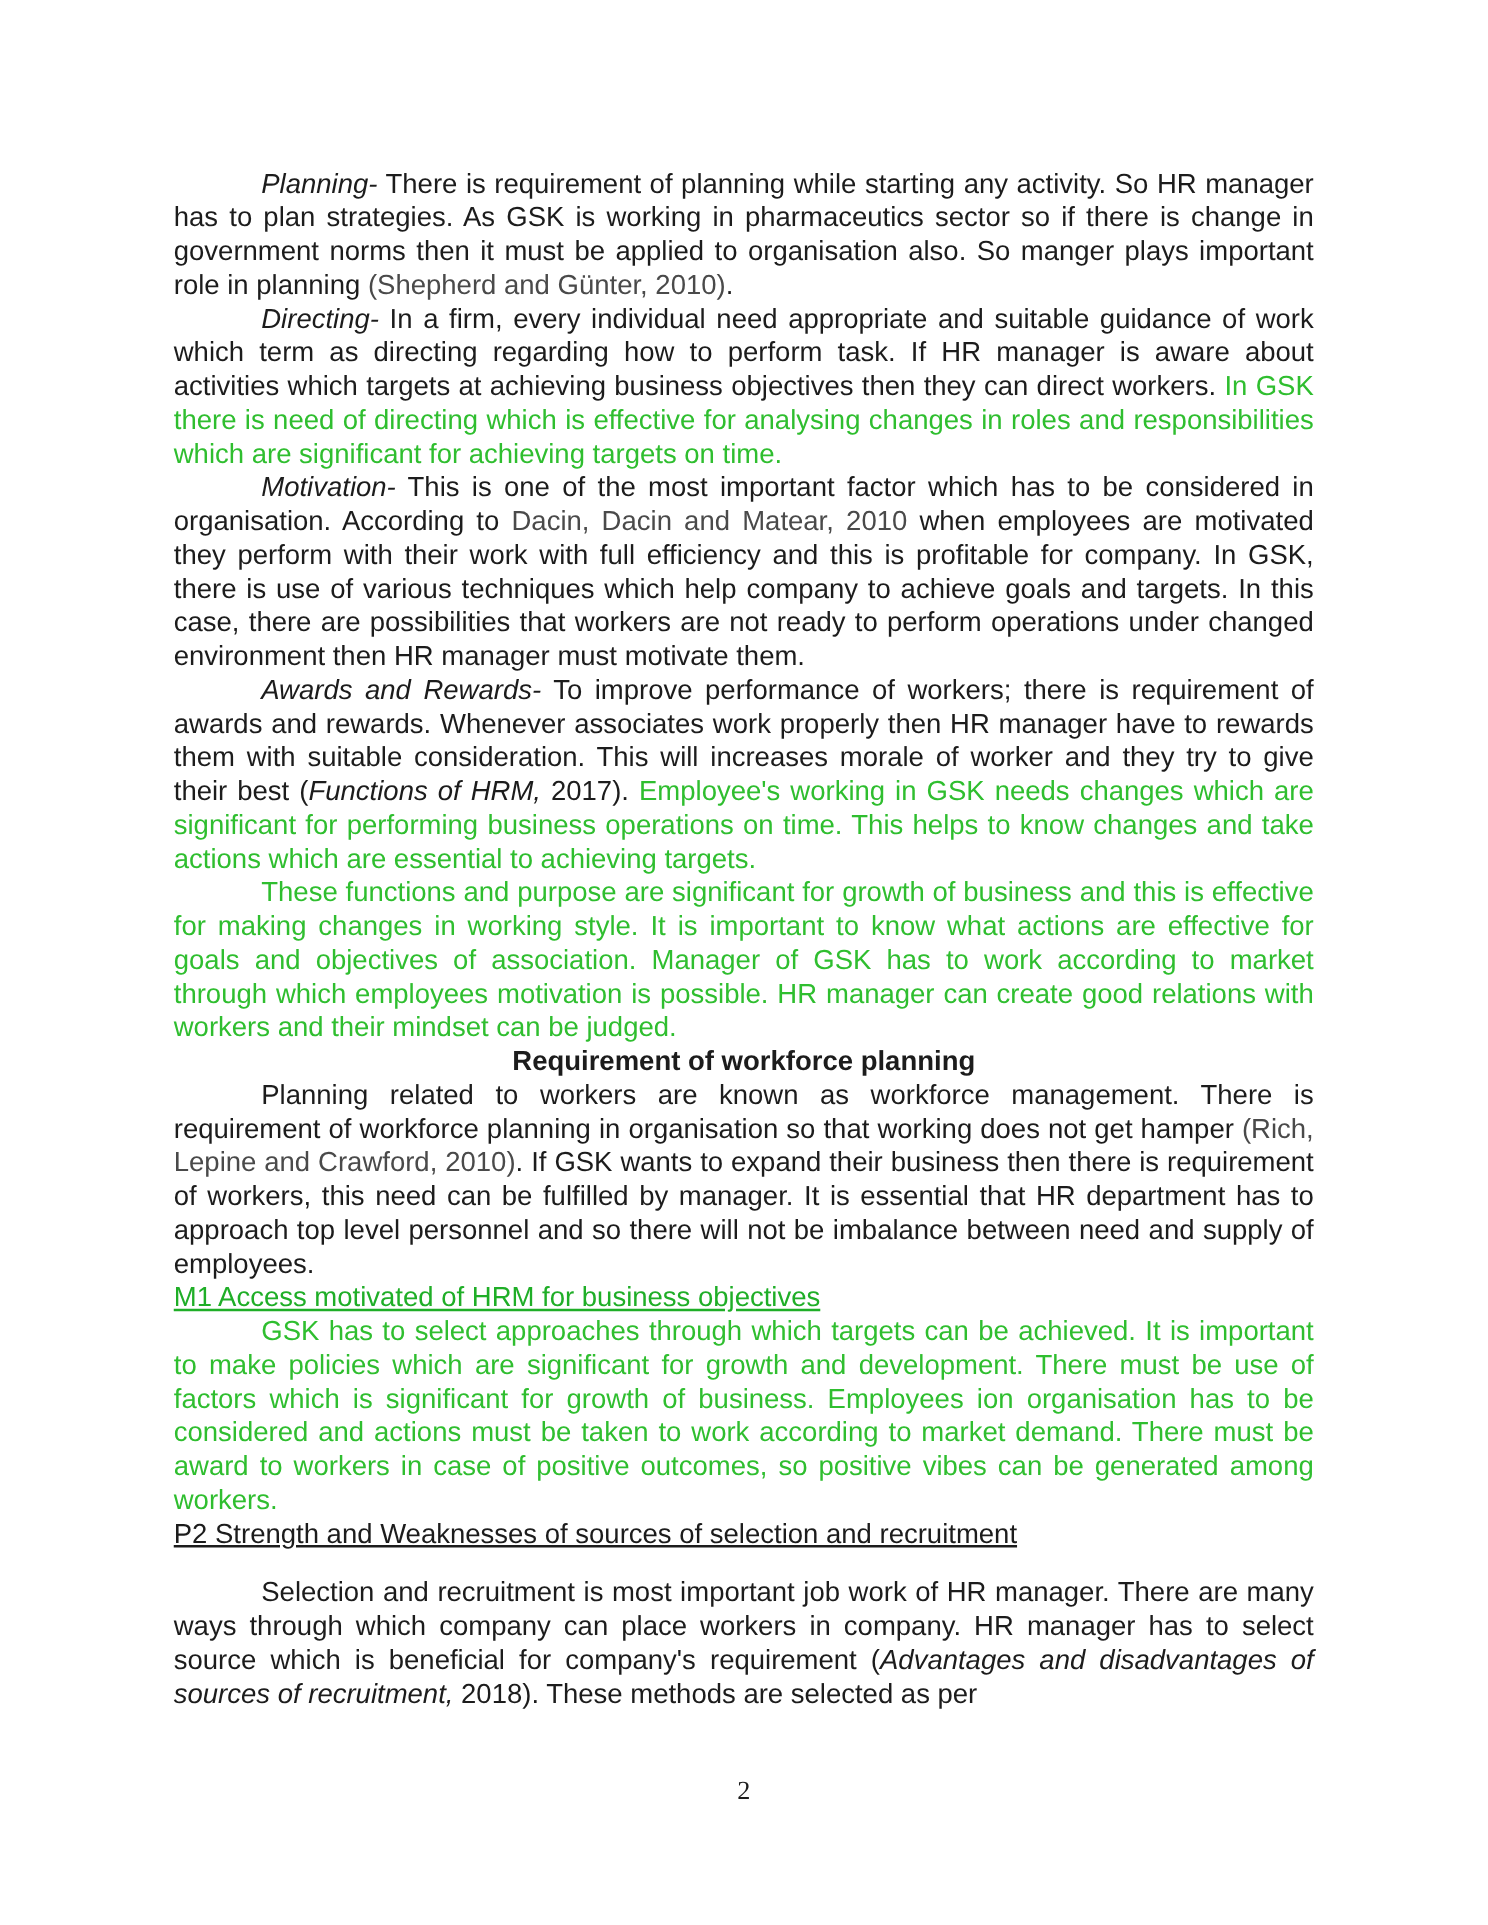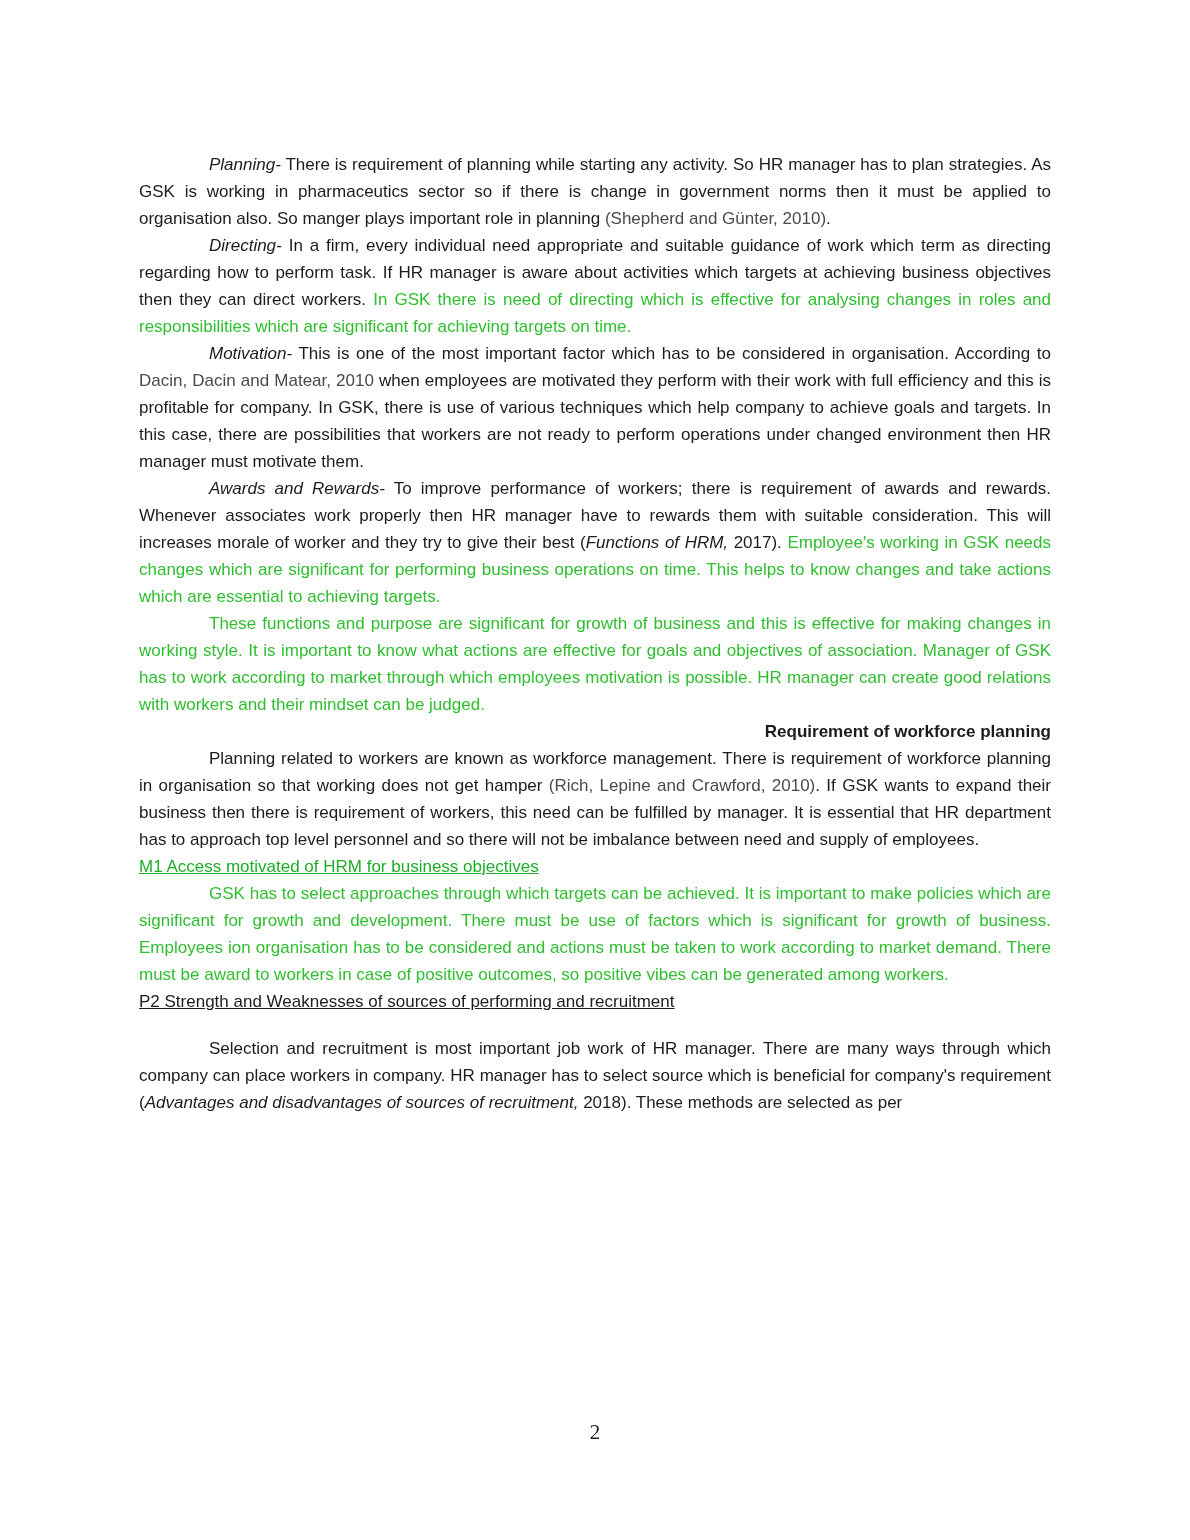--- a/index.html
+++ b/index.html
@@ -11,39 +11,39 @@
     position: relative;
     width: 1190px;
     height: 1540px;
     background: var(--page-bg, #ffffff);
     font-family: "Liberation Sans", sans-serif;
     overflow: hidden;
   }
   .doc-body {
     position: absolute;
     left: 139px;
-    top: 151px;
+    top: 133px;
     width: 912px;
-    font-size: 17px;
+    font-size: 22px;
     line-height: 27px;
     color: var(--body-color, #1c1c1c);
   }
   .block {
     text-align: justify;
     margin: 0;
   }
   .para {
     text-indent: 70px;
   }
   .para-gap {
     margin-top: 20px;
   }
   .heading-bold {
     font-weight: bold;
-    text-align: right;
+    text-align: center;
   }
   .heading-underline-green {
     color: var(--green-heading, #1fae27);
     text-decoration: underline;
     text-align: left;
   }
   .heading-underline-black {
     text-decoration: underline;
     text-align: left;
   }
@@ -74,17 +74,17 @@
   <div class="doc-body">
       <p class="block para"><span class="italic">Planning-</span><span> There is requirement of planning while starting any activity. So HR manager has to plan strategies. As GSK is working in pharmaceutics sector so if there is change in government norms then it must be applied to organisation also. So manger plays important role in planning </span><span class="gray">(Shepherd and Günter, 2010)</span><span>.</span></p>
       <p class="block para"><span class="italic">Directing-</span><span> In a firm, every individual need appropriate and suitable guidance of work which term as directing regarding how to perform task. If HR manager is aware about activities which targets at achieving business objectives then they can direct workers. </span><span class="green">In GSK there is need of directing which is effective for analysing changes in roles and responsibilities which are significant for achieving targets on time.</span></p>
       <p class="block para"><span class="italic">Motivation-</span><span> This is one of the most important factor which has to be considered in organisation. According to </span><span class="gray">Dacin, Dacin and Matear, 2010</span><span> when employees are motivated they perform with their work with full efficiency and this is profitable for company. In GSK, there is use of various techniques which help company to achieve goals and targets. In this case, there are possibilities that workers are not ready to perform operations under changed environment then HR manager must motivate them.</span></p>
       <p class="block para"><span class="italic">Awards and Rewards-</span><span> To improve performance of workers; there is requirement of awards and rewards. Whenever associates work properly then HR manager have to rewards them with suitable consideration. This will increases morale of worker and they try to give their best (</span><span class="italic">Functions of HRM,</span><span> 2017). </span><span class="green">Employee's working in GSK needs changes which are significant for performing business operations on time. This helps to know changes and take actions which are essential to achieving targets.</span></p>
       <p class="block para"><span class="green">These functions and purpose are significant for growth of business and this is effective for making changes in working style. It is important to know what actions are effective for goals and objectives of association. Manager of GSK has to work according to market through which employees motivation is possible. HR manager can create good relations with workers and their mindset can be judged.</span></p>
       <p class="block heading-bold"><span>Requirement of workforce planning</span></p>
       <p class="block para"><span>Planning related to workers are known as workforce management. There is requirement of workforce planning in organisation so that working does not get hamper </span><span class="gray">(Rich, Lepine and Crawford, 2010)</span><span>. If GSK wants to expand their business then there is requirement of workers, this need can be fulfilled by manager. It is essential that HR department has to approach top level personnel and so there will not be imbalance between need and supply of employees.</span></p>
       <p class="block heading-underline-green"><span>M1 Access motivated of HRM for business objectives</span></p>
       <p class="block para"><span class="green">GSK has to select approaches through which targets can be achieved. It is important to make policies which are significant for growth and development. There must be use of factors which is significant for growth of business. Employees ion organisation has to be considered and actions must be taken to work according to market demand. There must be award to workers in case of positive outcomes, so positive vibes can be generated among workers.</span></p>
-      <p class="block heading-underline-black"><span>P2 Strength and Weaknesses of sources of performing and recruitment</span></p>
+      <p class="block heading-underline-black"><span>P2 Strength and Weaknesses of sources of selection and recruitment</span></p>
       <p class="block para para-gap"><span>Selection and recruitment is most important job work of HR manager. There are many ways through which company can place workers in company. HR manager has to select source which is beneficial for company's requirement (</span><span class="italic">Advantages and disadvantages of sources of recruitment,</span><span> 2018). These methods are selected as per</span></p>
     </div>
   <div class="page-number">2</div>
 </div>
 
 </body></html>

